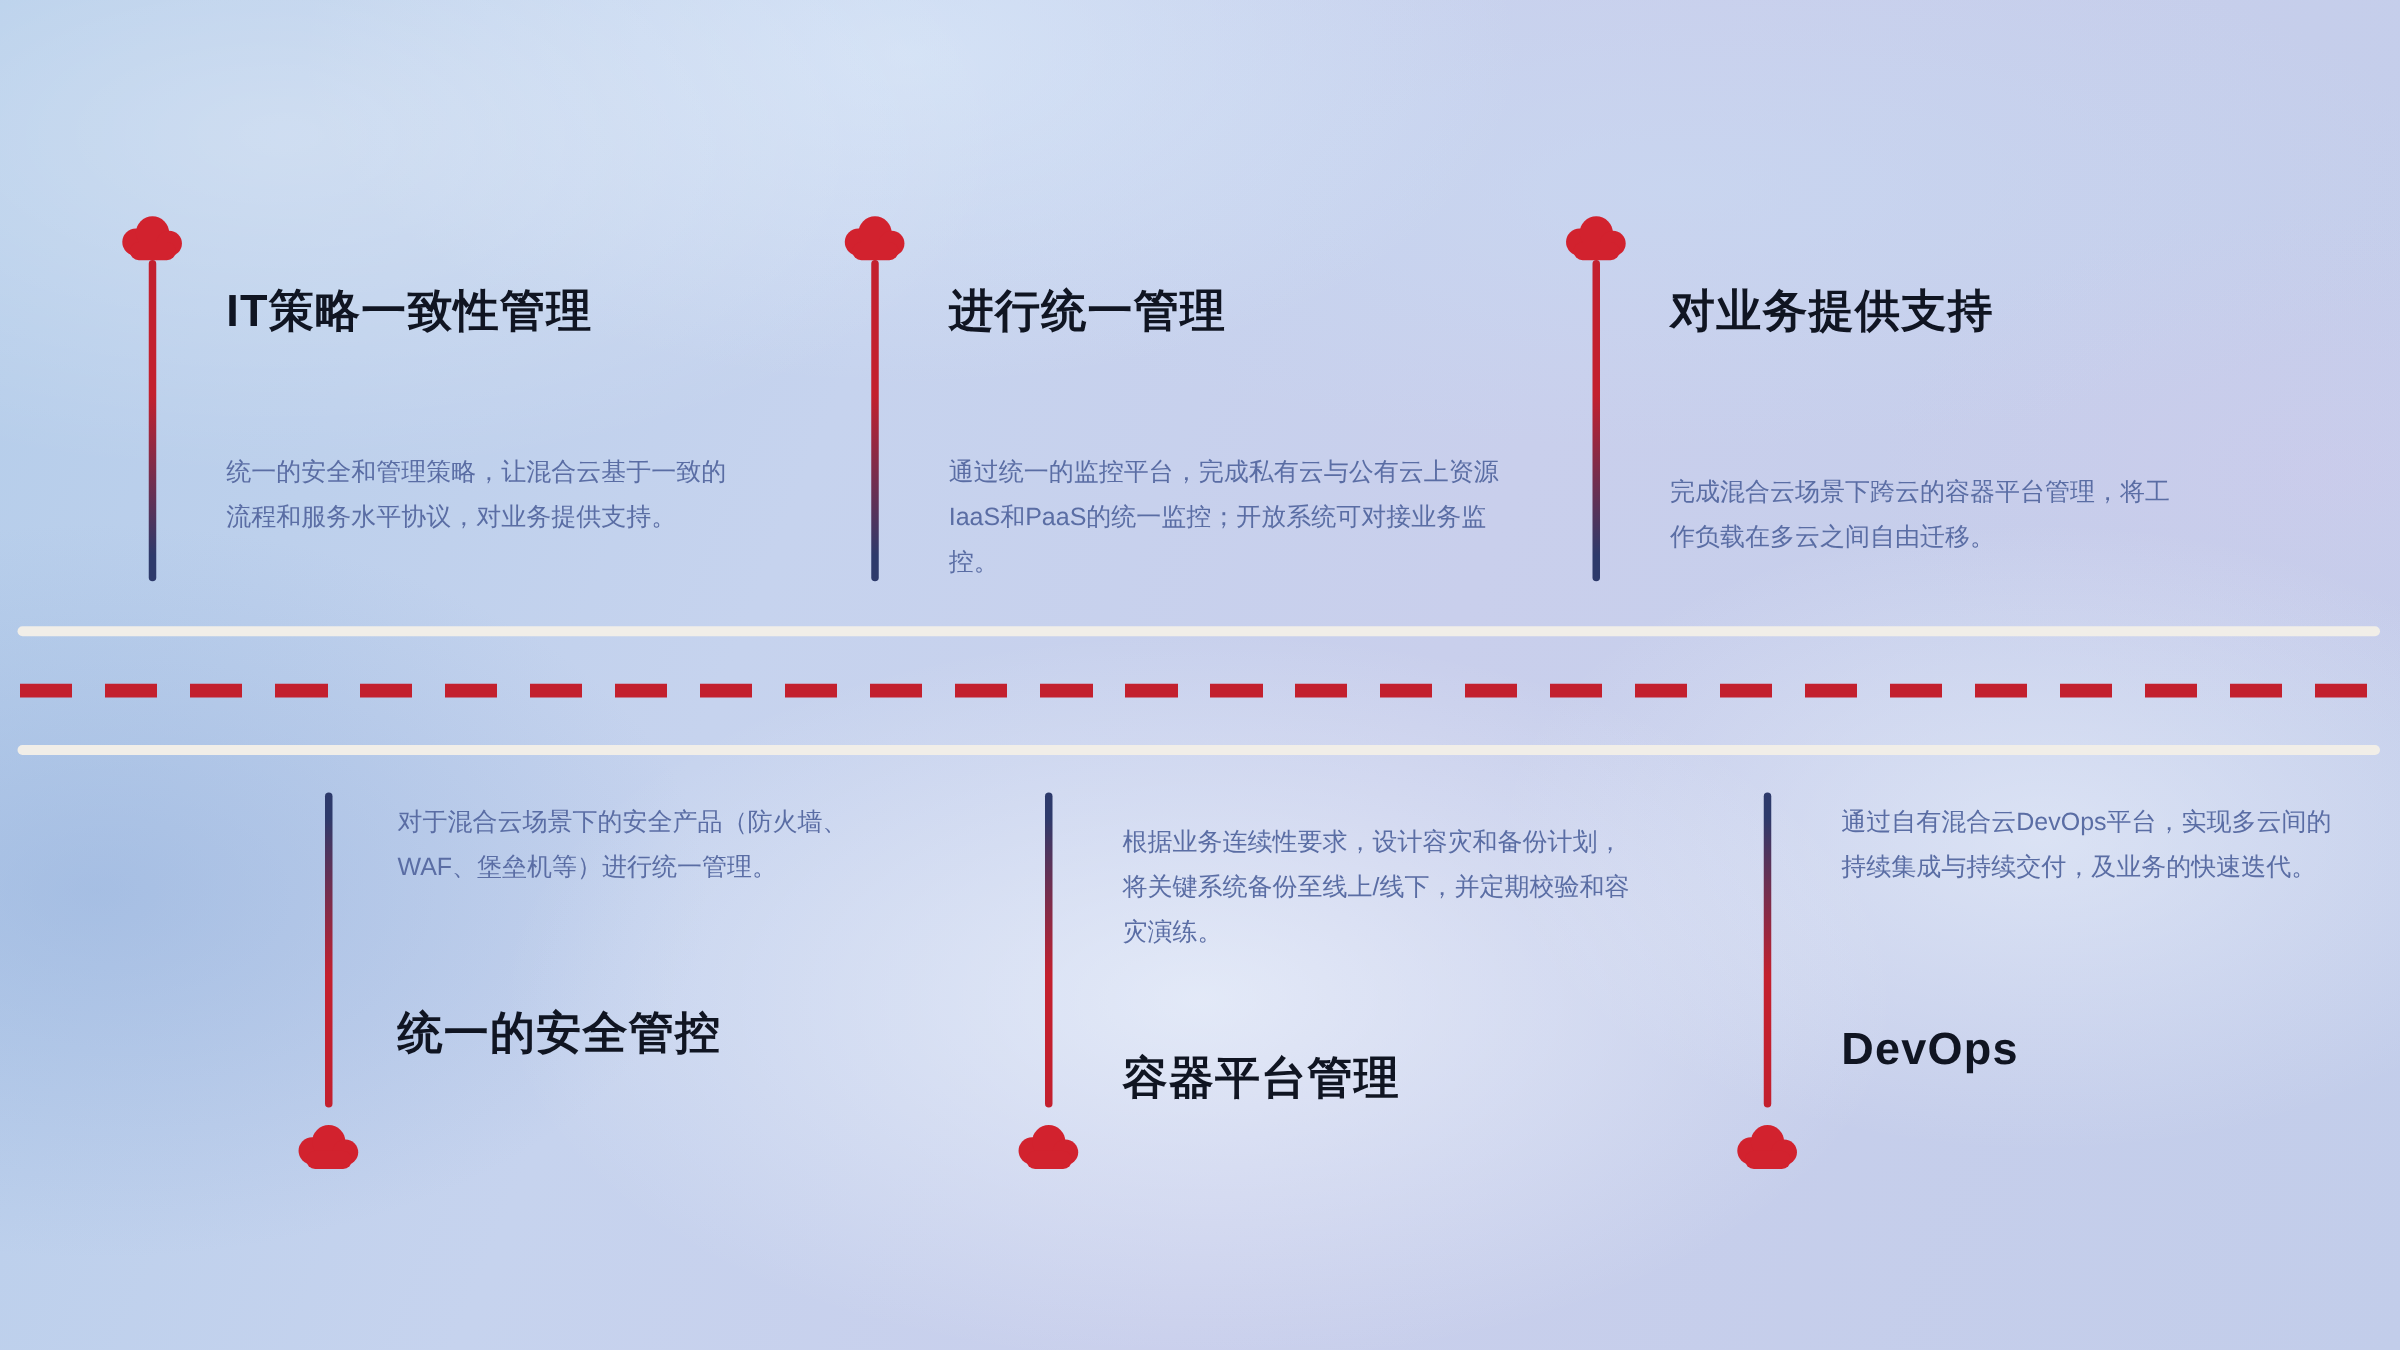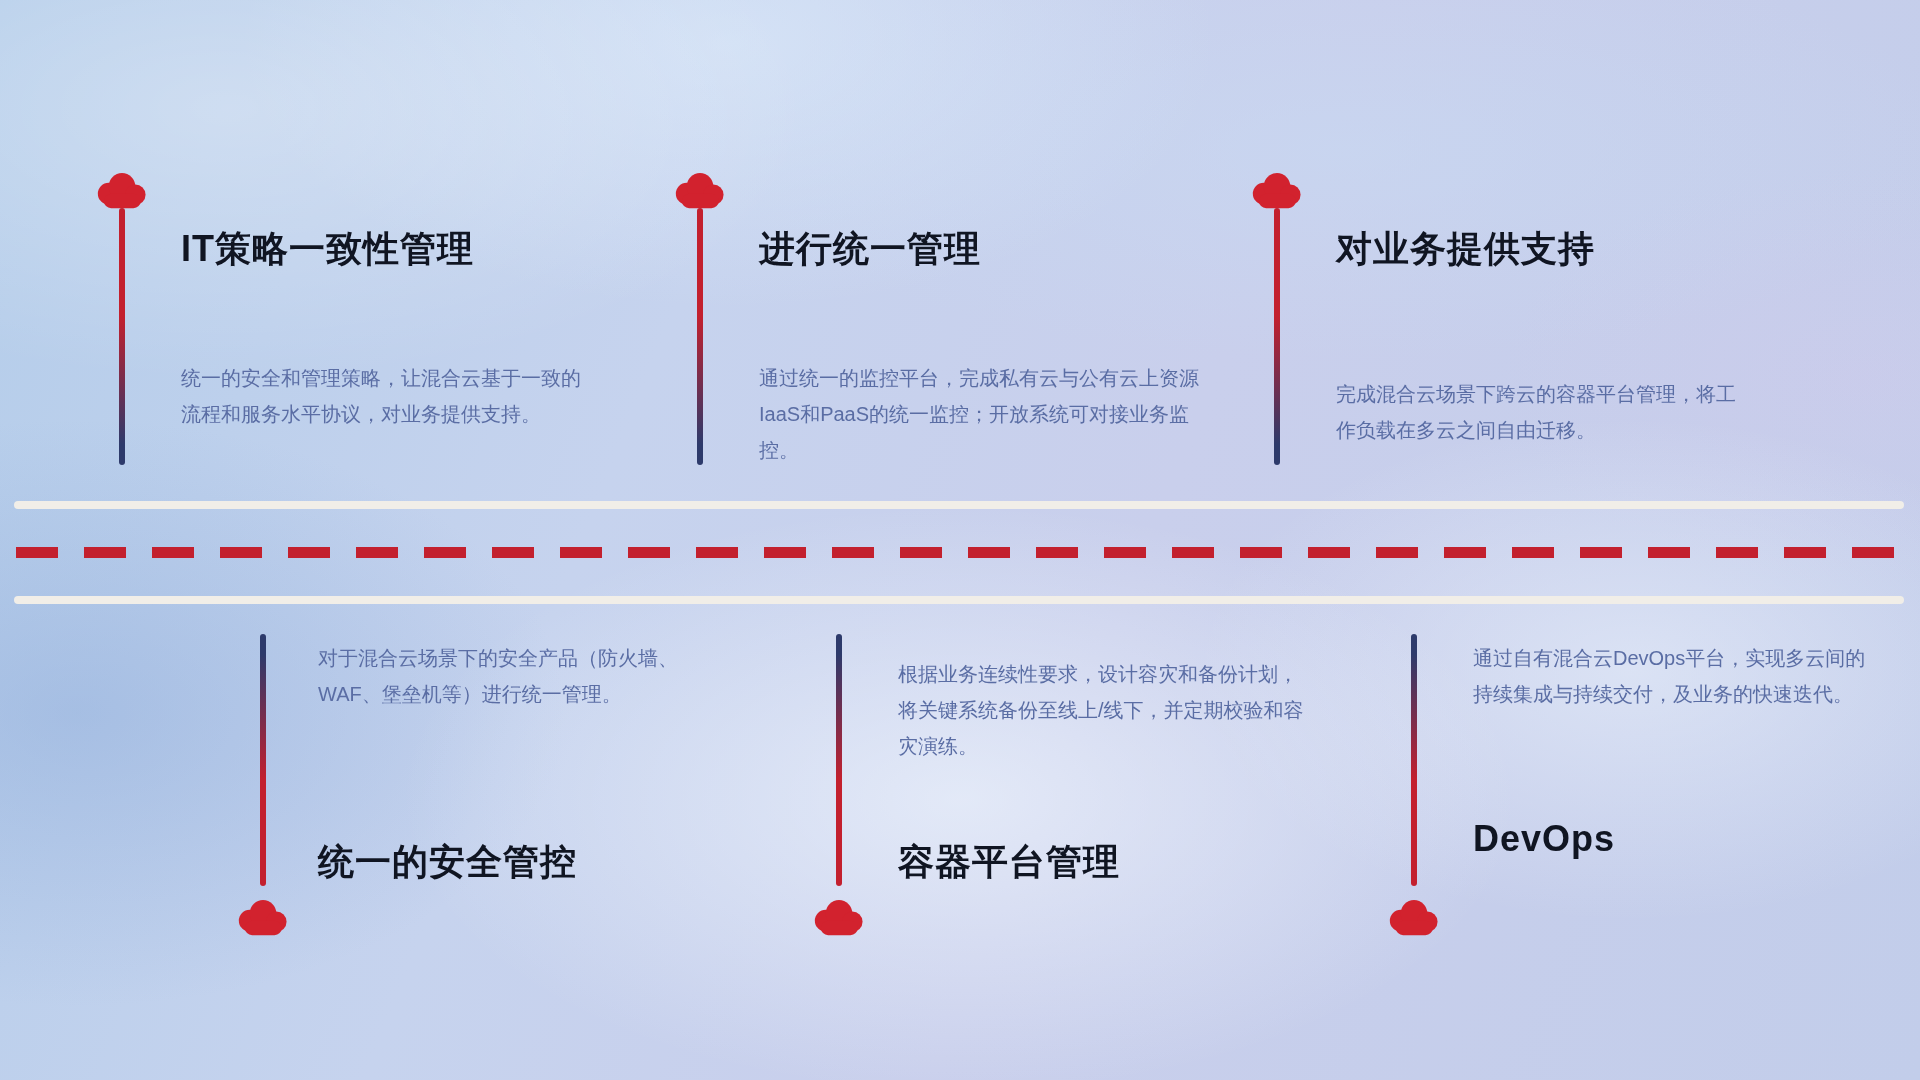--- a/index.html
+++ b/index.html
@@ -145,21 +145,21 @@
     <div class="vline up" style="left:260px; top:634px; height:252px"></div>
     <svg class="cloud" style="left:234px; top:897px" viewBox="0 0 48 32">
       <g fill="currentColor">
         <circle cx="13" cy="19" r="9"></circle>
           <circle cx="24" cy="13" r="11"></circle>
         <circle cx="35" cy="20" r="8.5"></circle>
           <rect x="9" y="19" width="30.5" height="12" rx="6"></rect>
       </g>
     </svg>
     <div class="desc" style="left:318px; top:640px; width:412px">对于混合云场景下的安全产品（防火墙、WAF、堡垒机等）进行统一管理。</div>
-    <div class="title" style="left:318px; top:838px">统一的安全管控</div>
+    <div class="title" style="left:318px; top:802px">统一的安全管控</div>
   </div>
 
   <div>
     <div class="vline up" style="left:836px; top:634px; height:252px"></div>
     <svg class="cloud" style="left:810px; top:897px" viewBox="0 0 48 32">
       <g fill="currentColor">
         <circle cx="13" cy="19" r="9"></circle>
           <circle cx="24" cy="13" r="11"></circle>
         <circle cx="35" cy="20" r="8.5"></circle>
           <rect x="9" y="19" width="30.5" height="12" rx="6"></rect>

